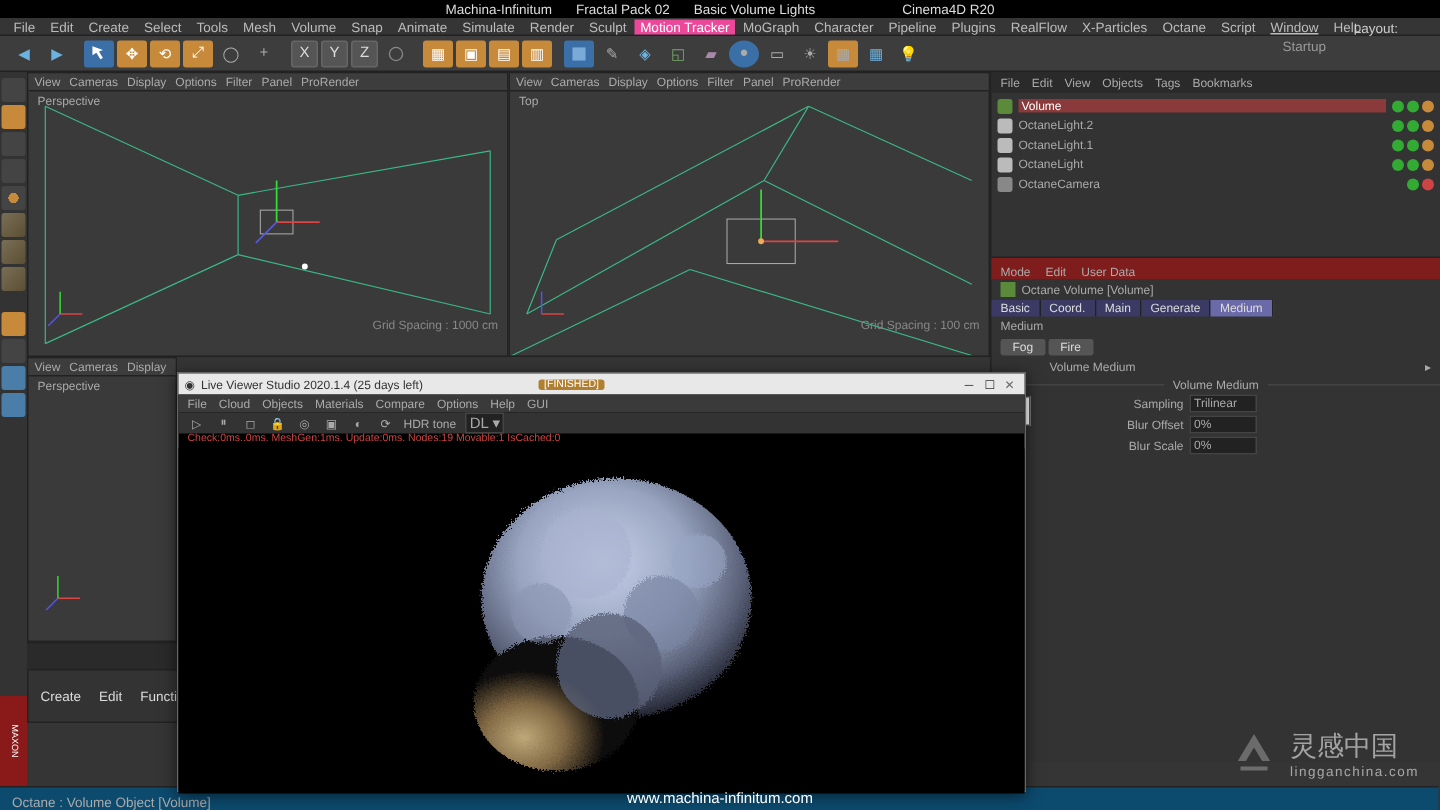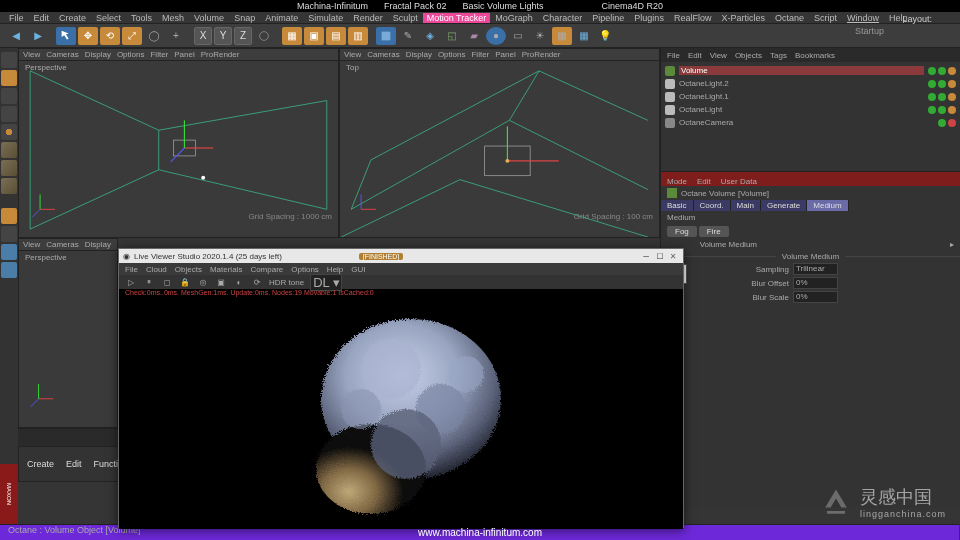--- a/index.html
+++ b/index.html
@@ -30,21 +30,21 @@
 .viewport { flex: 1; background: #3a3a3a; border: 1px solid #222; position: relative; }
 .vp-menu { height: 12px; background: #3d3d3d; display: flex; align-items: center; font-size: 8px; color: #aaa; padding: 0 4px; gap: 6px; border-bottom: 1px solid #222; }
 .vp-label { position: absolute; top: 14px; left: 6px; font-size: 8px; color: #aaa; }
 .vp-canvas { position: absolute; top: 12px; left: 0; right: 0; bottom: 0; overflow: hidden; }
 .vp-canvas svg { width: 100%; height: 100%; }
 .vp-info { position: absolute; right: 6px; bottom: 16px; font-size: 8px; color: #888; }
 .bottom-row { display: flex; height: 190px; }
 .vp-small { width: 100px; background: #3a3a3a; border: 1px solid #222; position: relative; }
 .mat-area { height: 36px; background: #333; border: 1px solid #222; display: flex; align-items: center; font-size: 9px; color: #aaa; padding: 0 8px; gap: 12px; }
 .mat-tab { color: #ddd; }
-.status-bar { position: absolute; bottom: 0; left: 0; right: 1px; height: 16px; background: #6d28d9; display: flex; align-items: flex-start; font-size: 9px; padding: 0 8px; border-top: 1px solid #222; }
+.status-bar { position: absolute; bottom: 0; left: 0; right: 1px; height: 16px; background: #0c4a6e; display: flex; align-items: flex-end; font-size: 9px; padding: 0 8px; border-top: 1px solid #222; }
 .right { width: 300px; background: #333; display: flex; flex-direction: column; border-left: 1px solid #222; }
 .obj-menu { height: 14px; background: #2a2a2a; display: flex; align-items: center; font-size: 8px; color: #aaa; gap: 8px; padding: 0 6px; }
 .obj-list { padding: 2px 4px; }
 .obj-row { display: flex; align-items: center; height: 13px; font-size: 8px; gap: 4px; }
 .obj-row .ic { width: 10px; height: 10px; border-radius: 2px; }
 .obj-row .nm { flex: 1; }
 .obj-row.sel .nm { background: #8a3a3a; color: #fff; padding: 0 2px; }
 .obj-row .toggles { display: flex; gap: 2px; }
 .obj-row .tg { width: 8px; height: 8px; border-radius: 50%; }
 .attr { margin-top: 4px; border-top: 1px solid #222; }
@@ -65,21 +65,21 @@
 .swatch { width: 20px; height: 20px; background: #fff; margin: 2px 6px; border: 1px solid #555; }
 
 .live-win { position: absolute; top: 248px; left: 118px; width: 566px; height: 280px; background: #000; border: 1px solid #666; z-index: 50; box-shadow: 0 2px 10px rgba(0,0,0,0.6); }
 .lw-title { height: 14px; background: #e8e8e8; display: flex; align-items: center; font-size: 8px; color: #333; padding: 0 4px; }
 .lw-title .tt { flex: 1; display: flex; align-items: center; gap: 4px; }
 .lw-title .tc { background: #b08030; color: #fff; padding: 0 4px; border-radius: 2px; margin: 0 auto; font-size: 7px; }
 .lw-title .close { width: 12px; text-align: center; color: #666; cursor: default; }
 .lw-menu { height: 12px; background: #3a3a3a; display: flex; align-items: center; font-size: 8px; color: #aaa; gap: 8px; padding: 0 6px; }
 .lw-tools { height: 14px; background: #333; display: flex; align-items: center; gap: 6px; padding: 0 6px; font-size: 8px; }
 .lw-btn { width: 12px; height: 12px; display: flex; align-items: center; justify-content: center; }
-.lw-sel { background: #222; border: 1px solid #444; font-size: 13px; color: #aaa; padding: 0 2px; text-align: center; }
+.lw-sel { background: #222; border: 1px solid #444; font-size: 10px; color: #aaa; padding: 0 2px; text-align: center; }
 .lw-status { height: 10px; font-size: 7px; color: #c44; padding: 0 6px; }
 .lw-render { flex: 1; height: 230px; background: #000; display: flex; align-items: center; justify-content: center; position: relative; }
 .lw-render svg { width: 260px; height: 230px; }
 .footer-url { position: absolute; bottom: 2px; left: 50%; transform: translateX(-50%); font-size: 10px; color: #fff; z-index: 60; }
 .watermark { position: absolute; right: 14px; bottom: 20px; color: rgba(255,255,255,0.55); z-index: 60; display: flex; align-items: center; gap: 6px; }
 .watermark svg { width: 36px; height: 36px; opacity: 0.5; }
 .wm-txt { display: flex; flex-direction: column; }
 .wm-big { font-size: 18px; font-weight: normal; }
 .wm-small { font-size: 9px; letter-spacing: 1px; }
 .timeline { height: 18px; background: #2a2a2a; border-top: 1px solid #222; }

